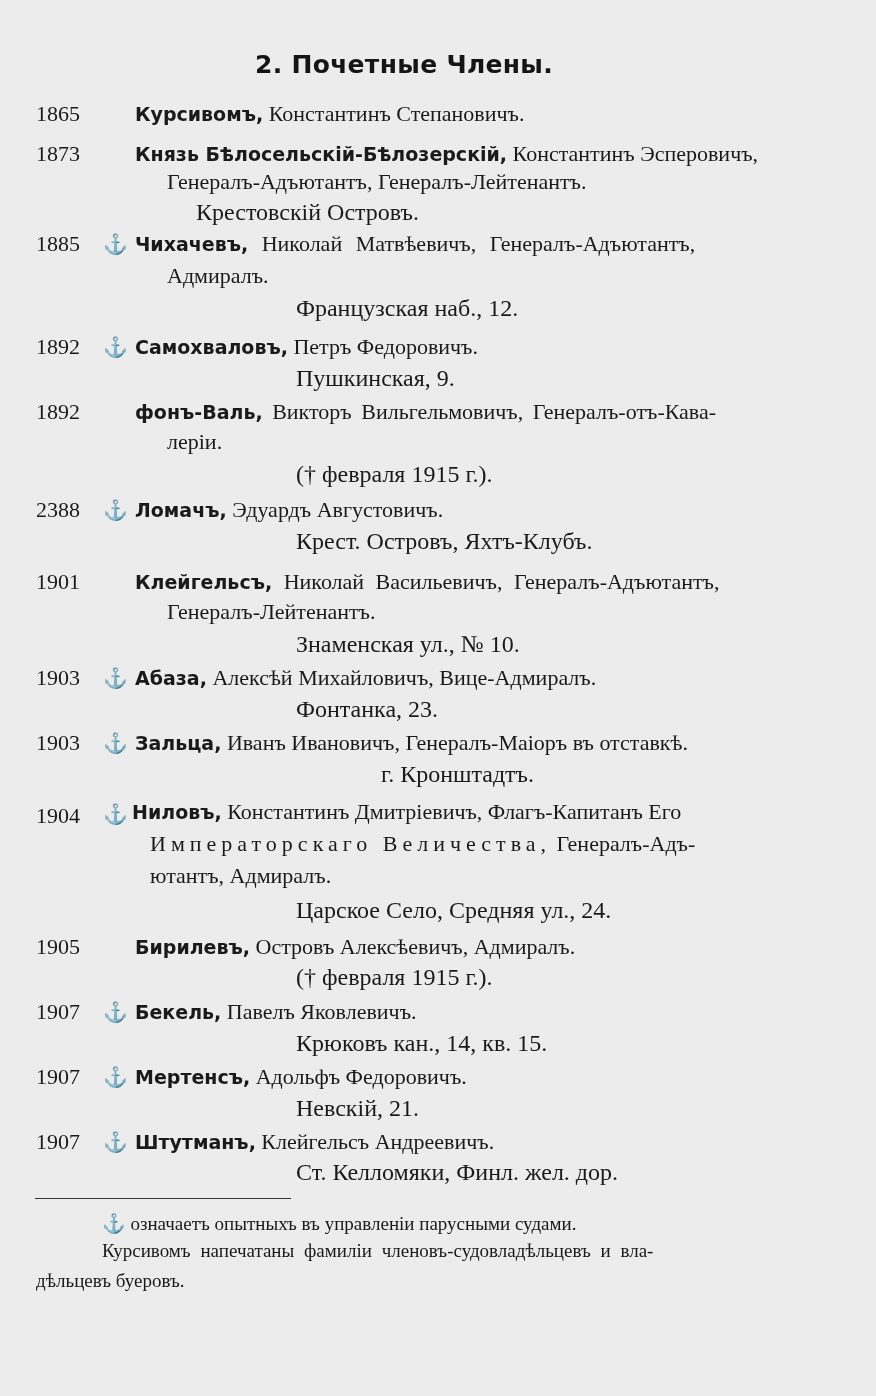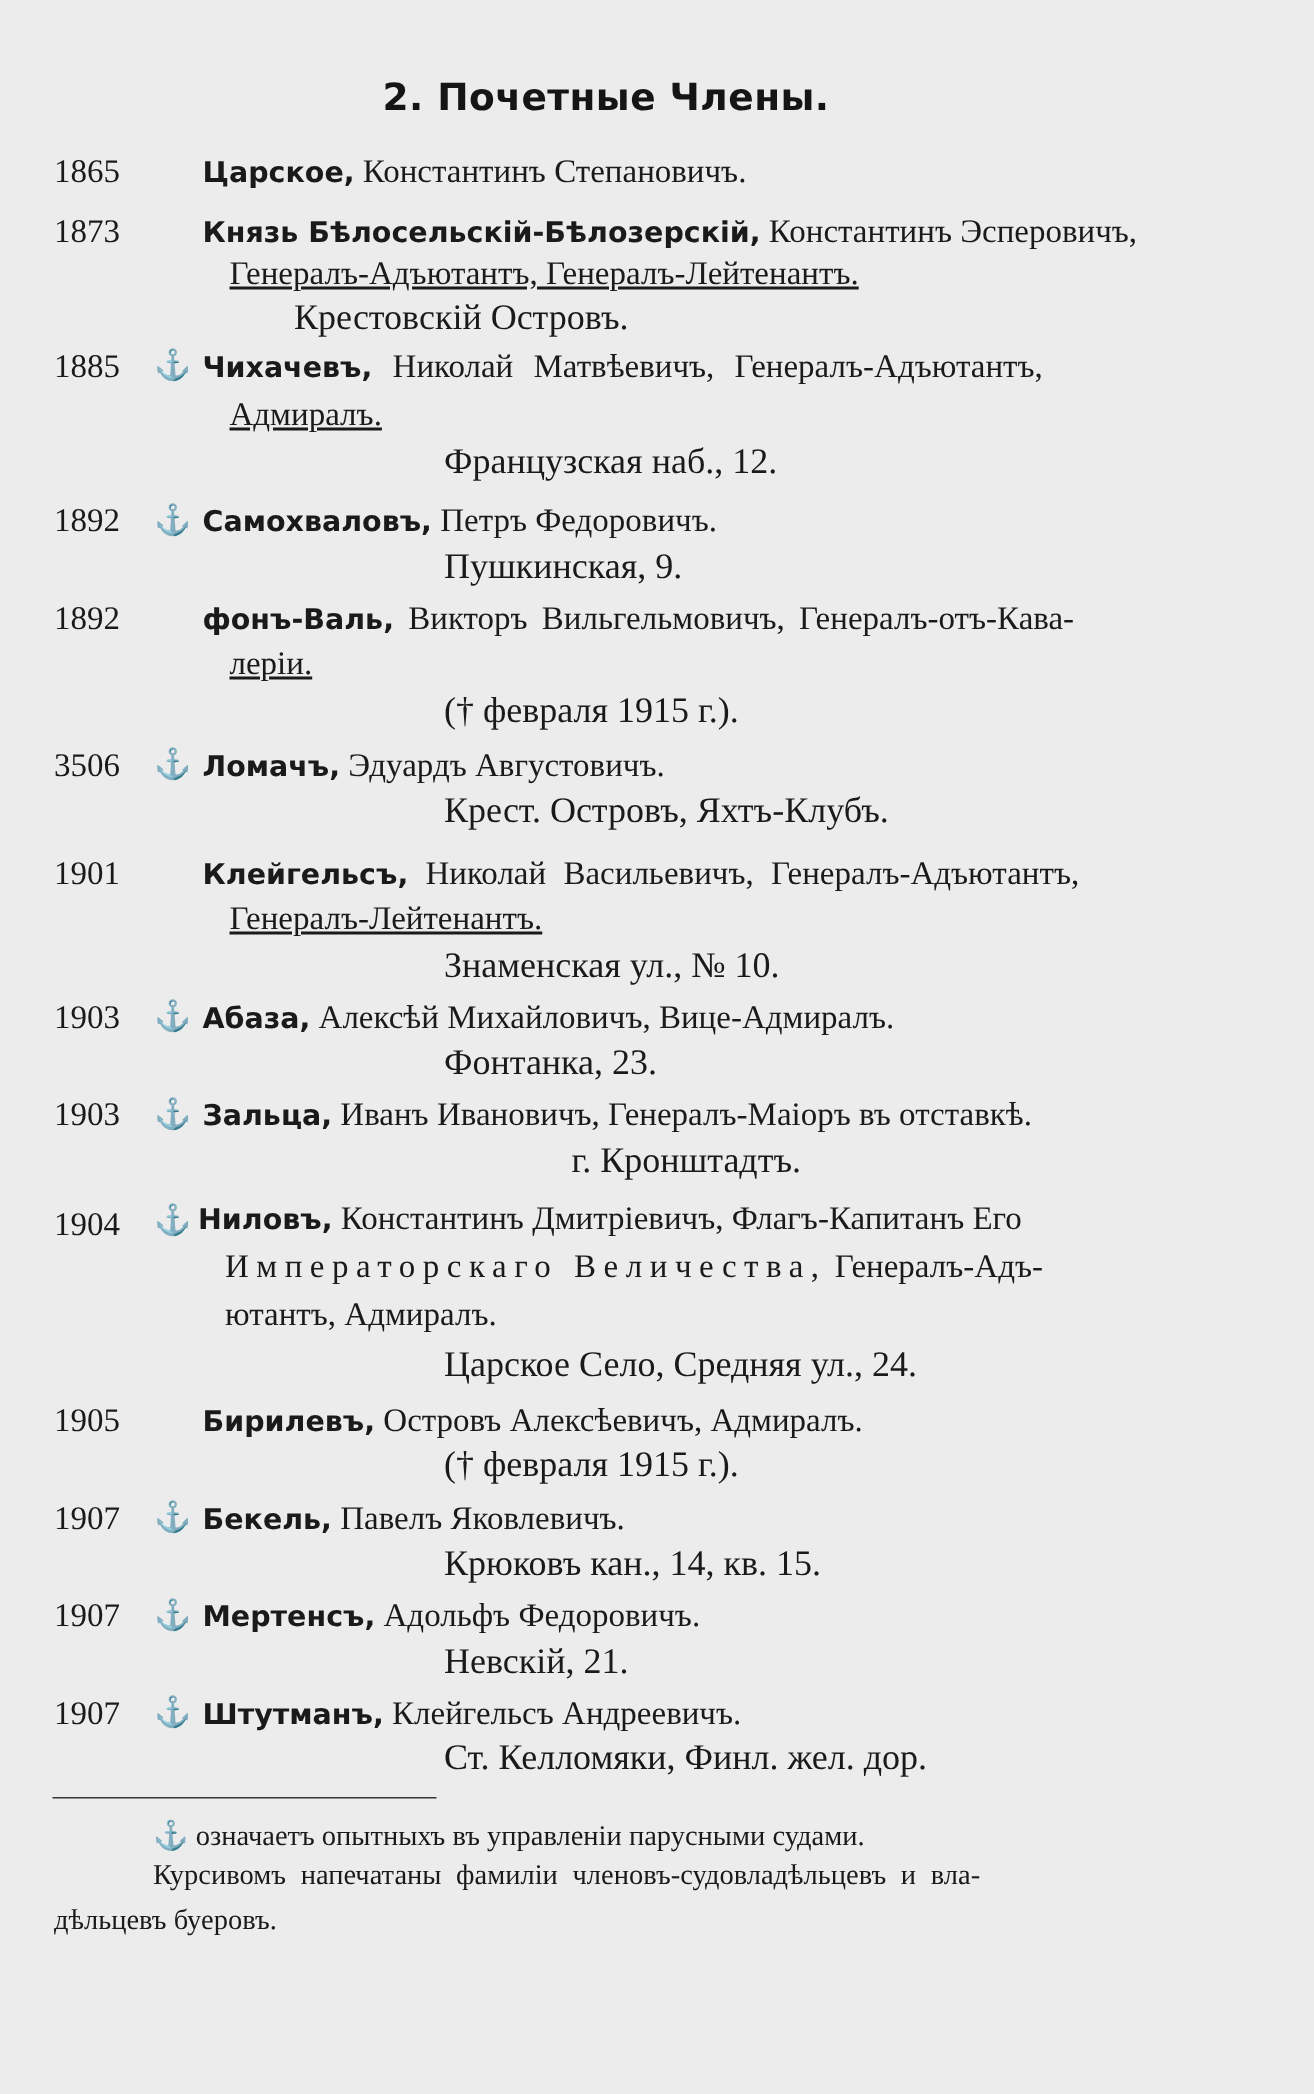--- a/index.html
+++ b/index.html
@@ -13,37 +13,37 @@
   .page { position: absolute; left: 0; top: 0; width: 876px; height: 1396px; }
   .title {
     position: absolute; top: 50px; left: 0; width: 808px; text-align: center;
     font-family: "DejaVu Sans", sans-serif; font-weight: bold; font-size: 25px;
     letter-spacing: 0.3px; color: #151515;
   }
   .line { position: absolute; white-space: nowrap; font-size: 22px; line-height: 28px; }
   .year { position: absolute; left: 36px; font-size: 22px; }
   .anchor { position: absolute; left: 103px; font-size: 20px; }
   .main { position: absolute; left: 135px; }
-  .cont { position: absolute; left: 153px; text-decoration: underline; }
+  .cont { position: absolute; left: 167px; }
   .addr { position: absolute; font-size: 24px; }
   .surname { font-family: "DejaVu Sans", sans-serif; font-weight: bold; font-size: 19px; }
   .spaced { letter-spacing: 5px; }
   .rule { position: absolute; left: 35px; top: 1198px; width: 256px; height: 0; border-top: 1.5px solid #333; }
   .foot { position: absolute; font-size: 19px; white-space: nowrap; }
   .pnum { position: absolute; top: 1326px; left: 0; width: 876px; text-align: center; font-size: 22px; }
 </style>
 </head>
 <body>
 
 <div class="page">
   <div class="title">2. Почетные Члены.</div>
 
   <div>
     <div class="line year" style="top:100px">1865</div>
-    <div class="line main" style="top:100px"><span class="surname">Царское,</span><span> Константинъ Степановичъ.</span></div>
+    <div class="line main" style="top:100px"><span class="surname">Курсивомъ,</span><span> Константинъ Степановичъ.</span></div>
   </div>
 
   <div>
     <div class="line year" style="top:140px">1873</div>
     <div class="line main" style="top:140px"><span class="surname">Князь Бѣлосельскiй-Бѣлозерскiй,</span><span> Константинъ Эсперовичъ,</span></div>
     <div class="line cont" style="top:168px">Генералъ-Адъютантъ, Генералъ-Лейтенантъ.</div>
     <div class="line addr" style="top:198px; left:196px">Крестовскiй Островъ.</div>
   </div>
 
   <div>
@@ -62,21 +62,21 @@
   </div>
 
   <div>
     <div class="line year" style="top:398px">1892</div>
     <div class="line main" style="top:398px; word-spacing:4px"><span class="surname">фонъ-Валь,</span><span> Викторъ Вильгельмовичъ, Генералъ-отъ-Кава-</span></div>
     <div class="line cont" style="top:428px">лерiи.</div>
     <div class="line addr" style="top:460px; left:296px">(† февраля 1915 г.).</div>
   </div>
 
   <div>
-    <div class="line year" style="top:496px">3506</div>
+    <div class="line year" style="top:496px">2388</div>
     <div class="line anchor" style="top:496px">⚓</div>
     <div class="line main" style="top:496px"><span class="surname">Ломачъ,</span><span> Эдуардъ Августовичъ.</span></div>
     <div class="line addr" style="top:527px; left:296px">Крест. Островъ, Яхтъ-Клубъ.</div>
   </div>
 
   <div>
     <div class="line year" style="top:568px">1901</div>
     <div class="line main" style="top:568px; word-spacing:6px"><span class="surname">Клейгельсъ,</span><span>  Николай Васильевичъ,  Генералъ-Адъютантъ,</span></div>
     <div class="line cont" style="top:598px">Генералъ-Лейтенантъ.</div>
     <div class="line addr" style="top:630px; left:296px">Знаменская ул., № 10.</div>

